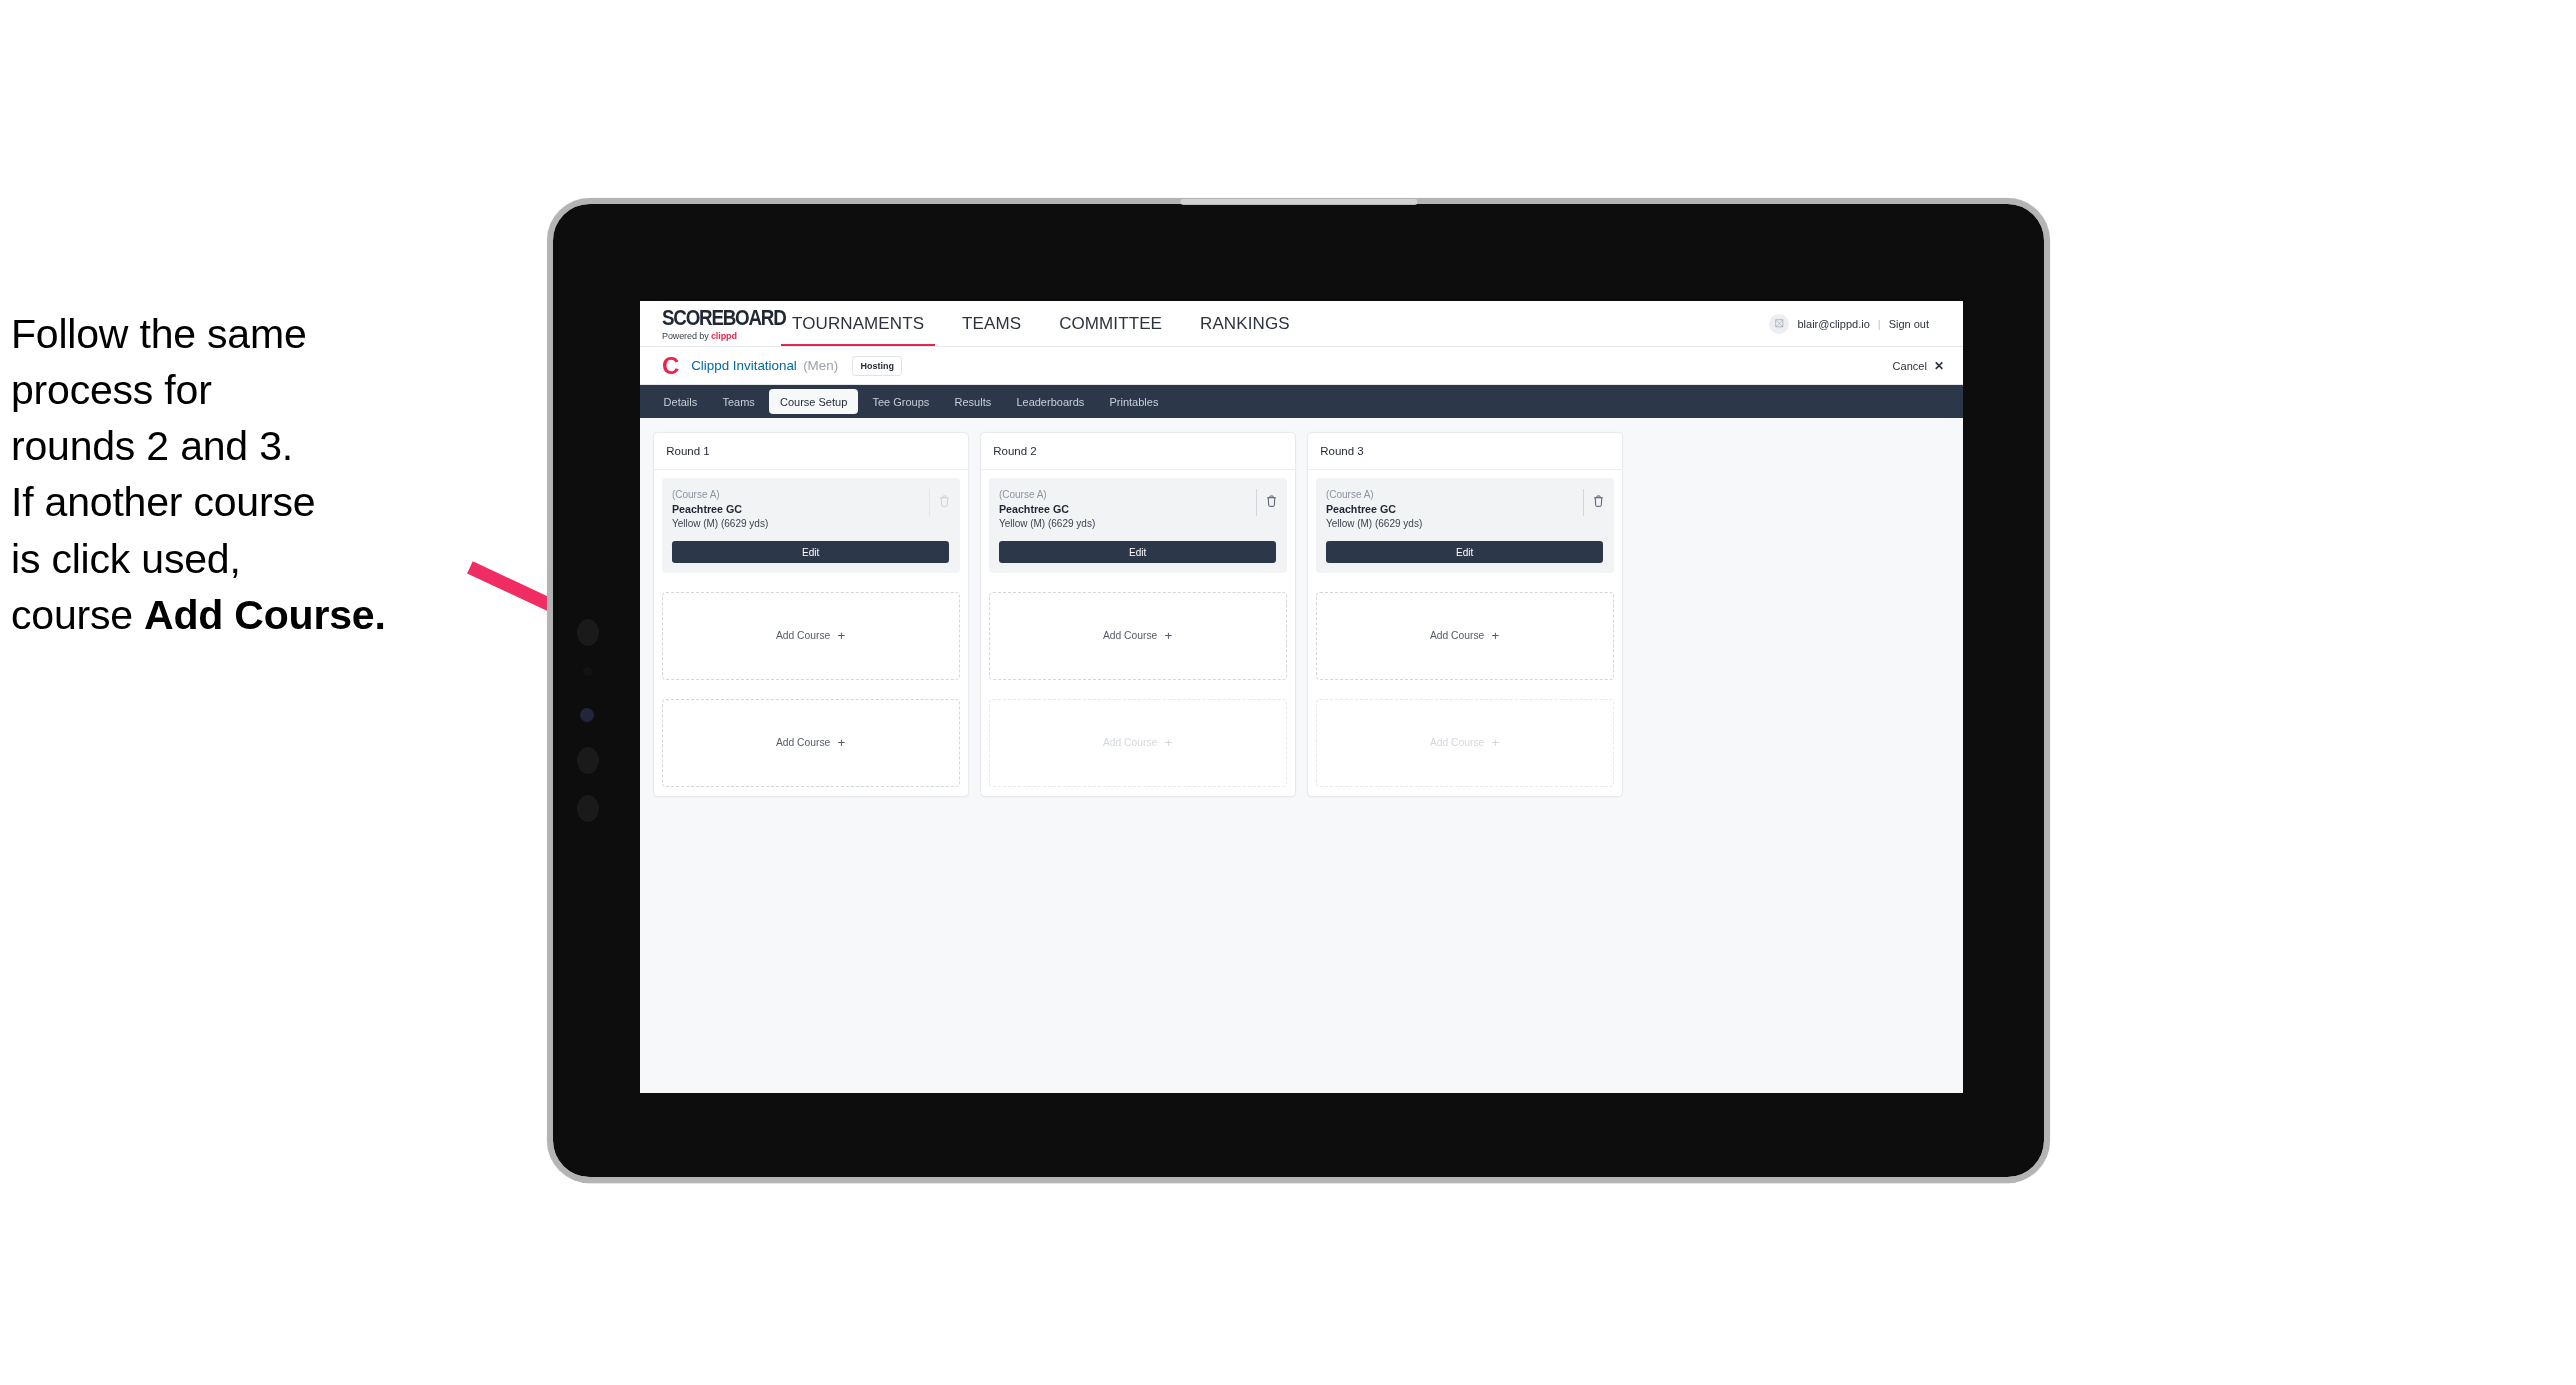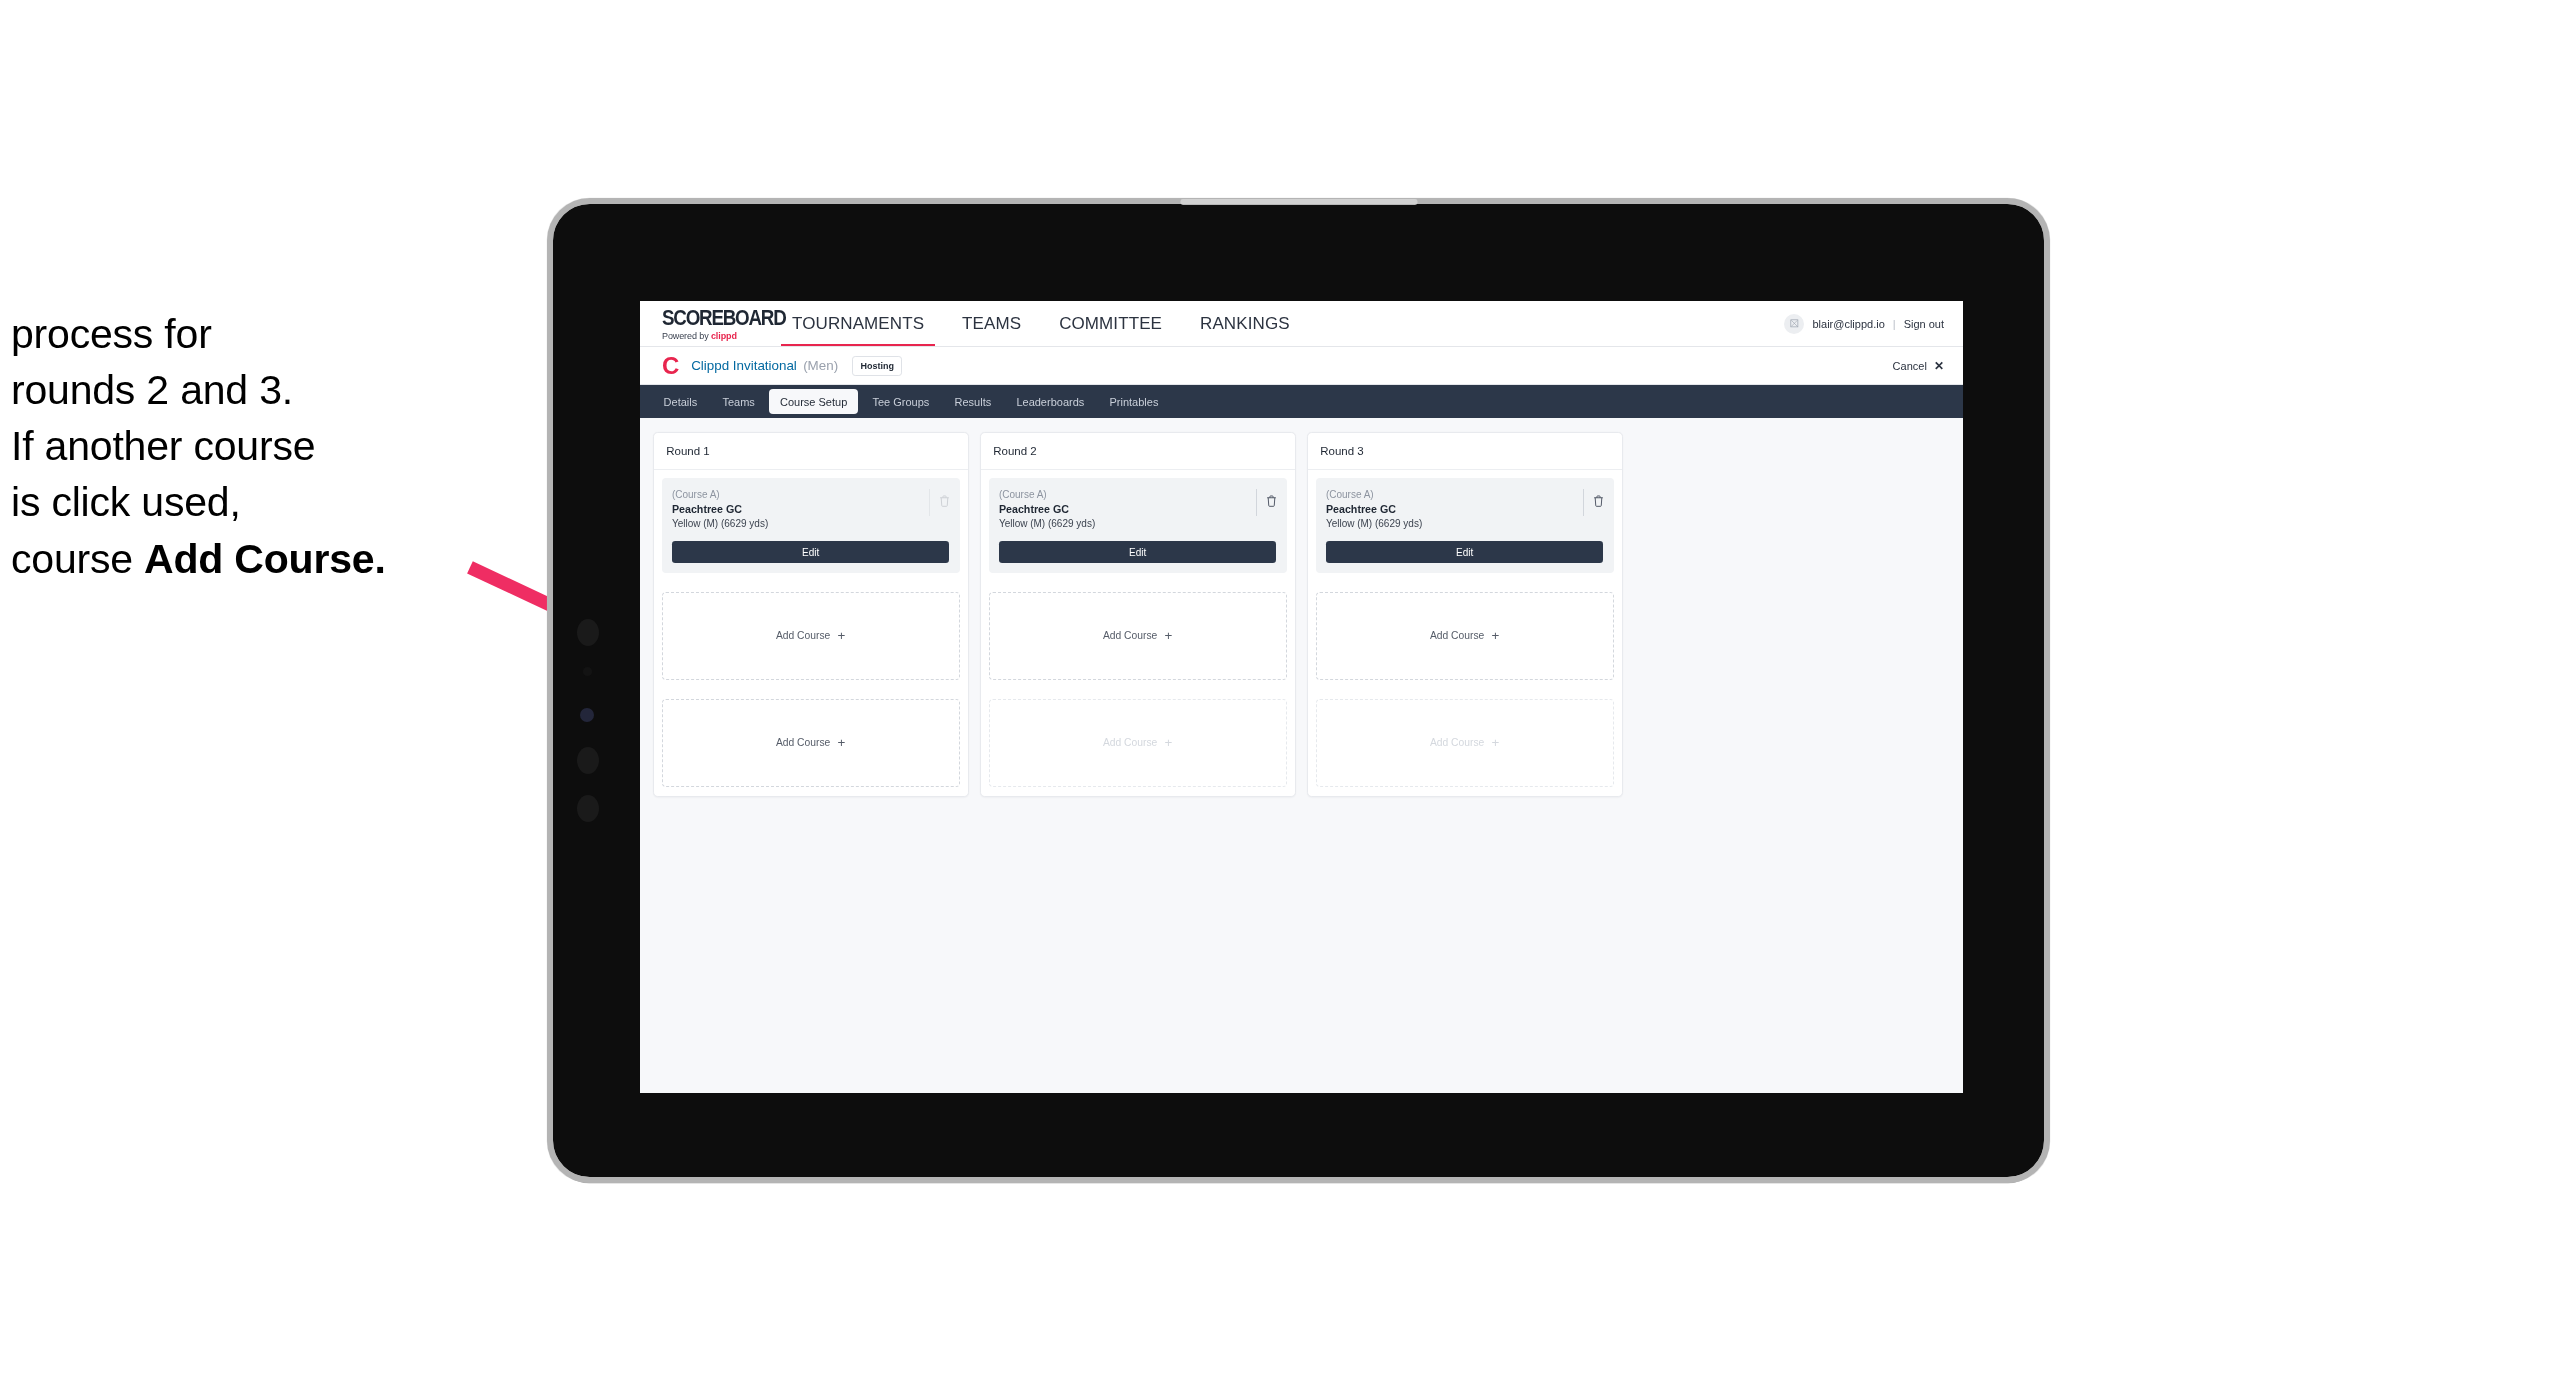--- a/index.html
+++ b/index.html
@@ -89,21 +89,21 @@
     display:flex; align-items:center; padding: 4px 19px;
     font-size:17px; color:#2c3340; letter-spacing:0.1px;
     position:relative; cursor:pointer;
   }
   .topnav-item.active::after {
     content:""; position:absolute; left:8px; right:8px; bottom:0;
     height:2.4px; background:#e8254e;
   }
   .topbar-right {
     margin-left:auto; display:flex; align-items:center; gap:8px;
-    padding-right: 19px; font-size:11px; color:#2c3340;
+    padding-right: 34px; font-size:11px; color:#2c3340;
   }
   .avatar {
     width:20px; height:20px; border-radius:50%;
     background:#eceef1; display:flex; align-items:center; justify-content:center;
     color:#9aa1ad; font-size:8.7px;
   }
   .sep { color:#b9bec7; }
   .signout { cursor:pointer; }
 
   
@@ -178,20 +178,21 @@
   }
   .add-box.dim { color:#d4d8de; border-color:#e6e9ed; }
   .plus-ico { font-size:13.4px; line-height:1; font-weight:400; }
 </style>
 </head>
 <body>
 
 <div class="page">
 
   <div class="caption">
+    <span class="line">Follow the same</span>
     <span class="line">process for</span>
     <span class="line">rounds 2 and 3.</span>
     <span class="line">If another course</span>
     <span class="line">is click used,</span>
     <span class="line"><span>course </span><b>Add Course.</b></span>
   </div>
 
   <div class="arrow-wrap">
     <svg width="355" height="158" viewBox="0 0 450 200">
       <line x1="5" y1="18" x2="218" y2="118" stroke="#ef2d63" stroke-width="17" stroke-linecap="butt"></line>

